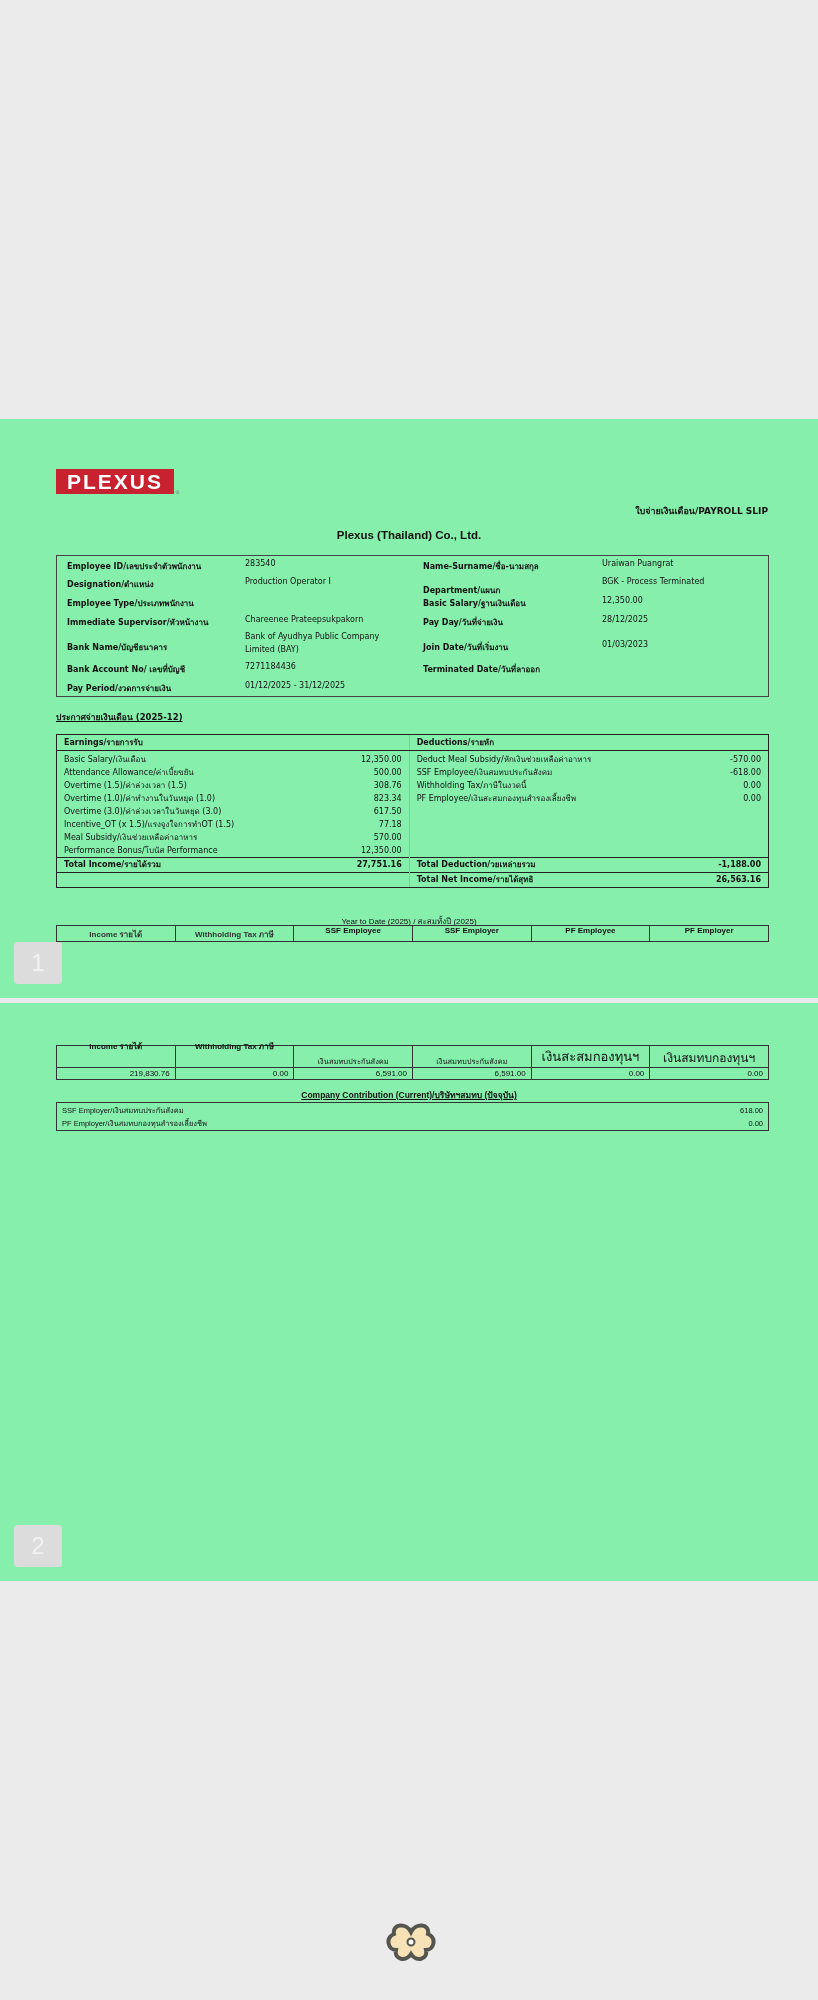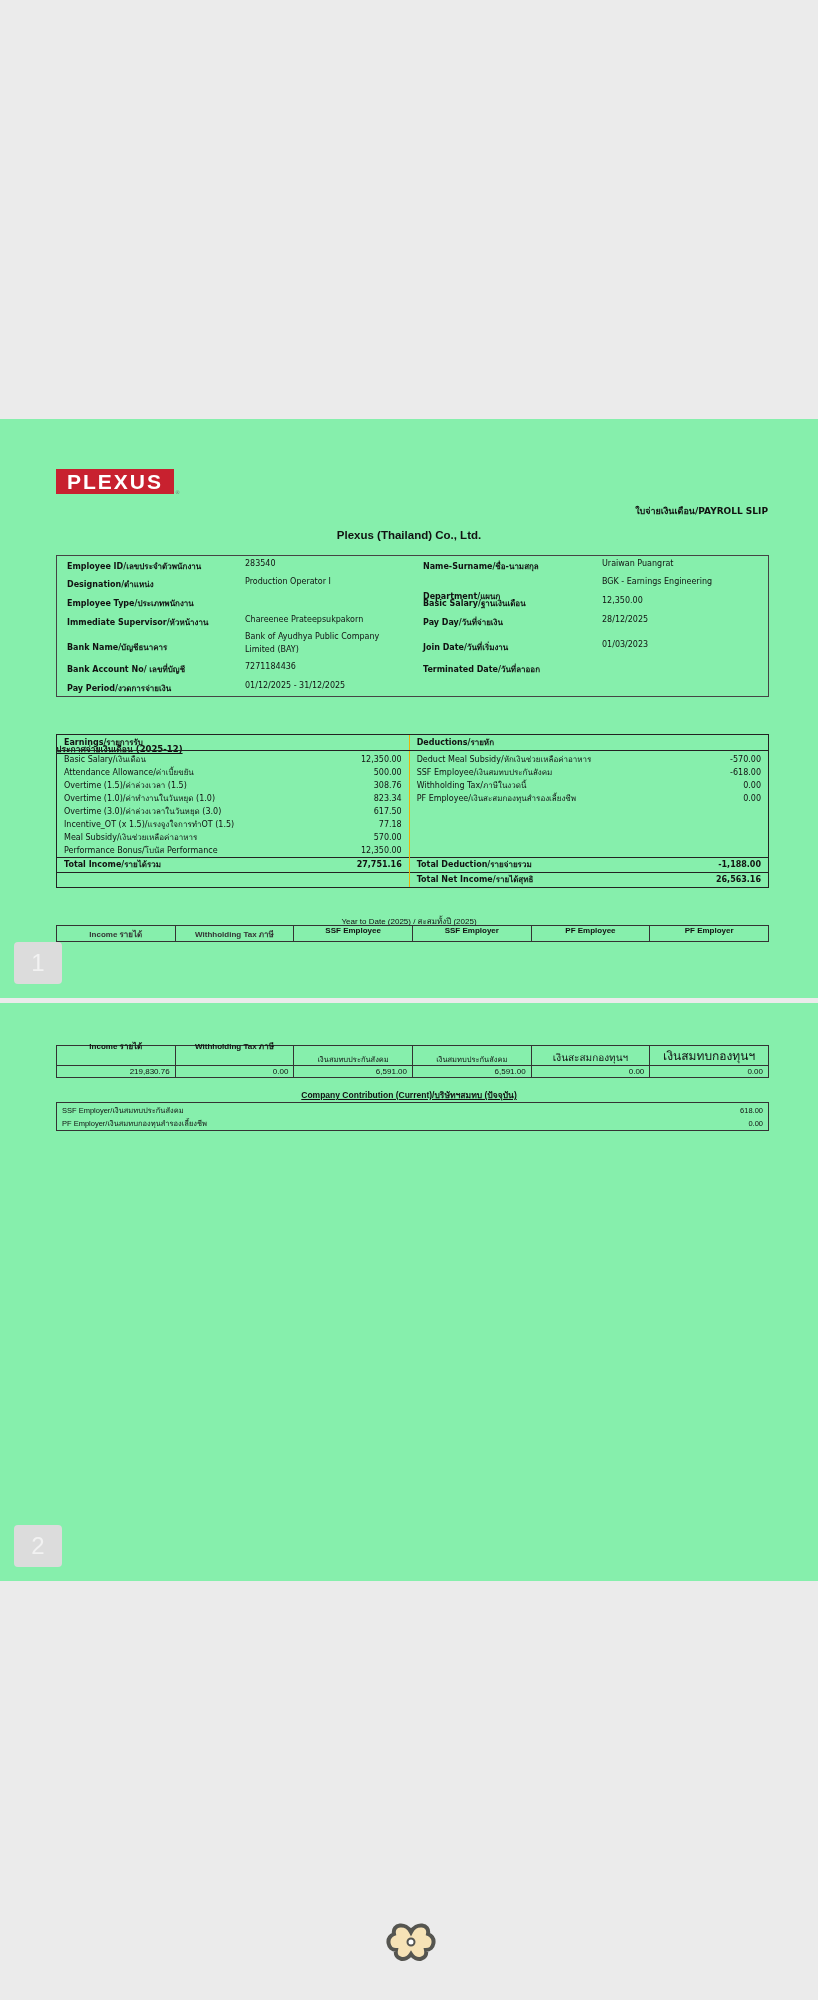--- a/index.html
+++ b/index.html
@@ -28,21 +28,21 @@
 
   .slip-title { position: absolute; right: 50px; top: 85px; font-size: 9px; font-weight: bold; }
   .company { position: absolute; left: 0; width: 818px; top: 110px; text-align: center; font-size: 11.5px; font-weight: bold; font-family: "Liberation Sans", sans-serif; }
 
   
   .info-box { position: absolute; left: 56px; top: 136px; width: 713px; height: 142px; border: 1px solid #444; }
   .info-row { position: absolute; font-size: 8px; white-space: nowrap; }
   .info-label { font-weight: bold; }
   .info-value { line-height: 11px; }
 
-  .month-title { position: absolute; left: 56px; top: 291px; font-size: 8.5px; font-weight: bold; text-decoration: underline; margin-top: 32px; }
+  .month-title { position: absolute; left: 56px; top: 291px; font-size: 8.5px; font-weight: bold; text-decoration: underline; }
 
   
   .ed-table { position: absolute; left: 56px; top: 315px; width: 713px; border: 1px solid #222; }
   .ed-table table { width: 100%; border-collapse: collapse; font-size: 8px; }
   .ed-table td { padding: 0 7px; height: 13px; white-space: nowrap; }
   .ed-table td.amt { text-align: right; }
   .ed-table .split { border-right: 1px solid #eab308; }
   .ed-table tr.head td { font-weight: bold; height: 15px; border-bottom: 1px solid #222; }
   .ed-table tr.first td { padding-top: 2px; }
   .ed-table tr.total td { font-weight: bold; height: 15px; border-top: 1px solid #222; }
@@ -94,22 +94,22 @@
 
     <div class="info-row info-label" style="left:10px;top:107px;">Bank Account No/ เลขที่บัญชี</div>
     <div class="info-row info-value" style="left:188px;top:105px;">7271184436</div>
 
     <div class="info-row info-label" style="left:10px;top:126px;">Pay Period/งวดการจ่ายเงิน</div>
     <div class="info-row info-value" style="left:188px;top:124px;">01/12/2025 - 31/12/2025</div>
 
     <div class="info-row info-label" style="left:366px;top:4px;">Name-Surname/ชื่อ-นามสกุล</div>
     <div class="info-row info-value" style="left:545px;top:2px;">Uraiwan Puangrat</div>
 
-    <div class="info-row info-label" style="left:366px;top:34px;">Department/แผนก</div>
-    <div class="info-row info-value" style="left:545px;top:20px;">BGK - Earnings Engineering</div>
+    <div class="info-row info-label" style="left:366px;top:28px;">Department/แผนก</div>
+    <div class="info-row info-value" style="left:545px;top:20px;">BGK - Process Terminated</div>
 
     <div class="info-row info-label" style="left:366px;top:41px;">Basic Salary/ฐานเงินเดือน</div>
     <div class="info-row info-value" style="left:545px;top:39px;">12,350.00</div>
 
     <div class="info-row info-label" style="left:366px;top:60px;">Pay Day/วันที่จ่ายเงิน</div>
     <div class="info-row info-value" style="left:545px;top:58px;">28/12/2025</div>
 
     <div class="info-row info-label" style="left:366px;top:85px;">Join Date/วันที่เริ่มงาน</div>
     <div class="info-row info-value" style="left:545px;top:83px;">01/03/2023</div>
 
@@ -170,21 +170,21 @@
       </tr>
       <tr>
         <td>Performance Bonus/โบนัส Performance</td>
         <td class="amt split">12,350.00</td>
         <td></td>
             <td></td>
       </tr>
       <tr class="total">
         <td>Total Income/รายได้รวม</td>
         <td class="amt split">27,751.16</td>
-        <td>Total Deduction/รายจ่ายรวม</td>
+        <td>Total Deduction/วยเหล่ายรวม</td>
         <td class="amt">-1,188.00</td>
       </tr>
       <tr class="net">
         <td></td>
         <td class="split"></td>
         <td>Total Net Income/รายได้สุทธิ</td>
         <td class="amt">26,563.16</td>
       </tr>
     </tbody>
       </table>
@@ -208,21 +208,21 @@
 </div>
 
 <div class="page" id="page2">
   <table class="ytd-table" style="top:42px;">
     <tbody>
         <tr>
       <th style="height:16px;vertical-align:top;font-size:8px;"><span style="position:relative;top:-6px;">Income รายได้</span></th>
       <th style="height:16px;vertical-align:top;font-size:8px;"><span style="position:relative;top:-6px;">Withholding Tax ภาษี</span></th>
       <th style="height:16px;vertical-align:bottom;font-weight:normal;font-size:7.5px;">เงินสมทบประกันสังคม</th>
       <th style="height:16px;vertical-align:bottom;font-weight:normal;font-size:7.5px;">เงินสมทบประกันสังคม</th>
-      <th style="height:16px;vertical-align:bottom;font-weight:normal;font-size:10px;">เงินสะสมกองทุนฯ</th>
+      <th style="height:16px;vertical-align:bottom;font-weight:normal;font-size:13px;">เงินสะสมกองทุนฯ</th>
       <th style="height:16px;vertical-align:bottom;font-weight:normal;font-size:12px;">เงินสมทบกองทุนฯ</th>
     </tr>
     <tr>
       <td>219,830.76</td>
       <td>0.00</td>
       <td>6,591.00</td>
       <td>6,591.00</td>
       <td>0.00</td>
       <td>0.00</td>
     </tr>

